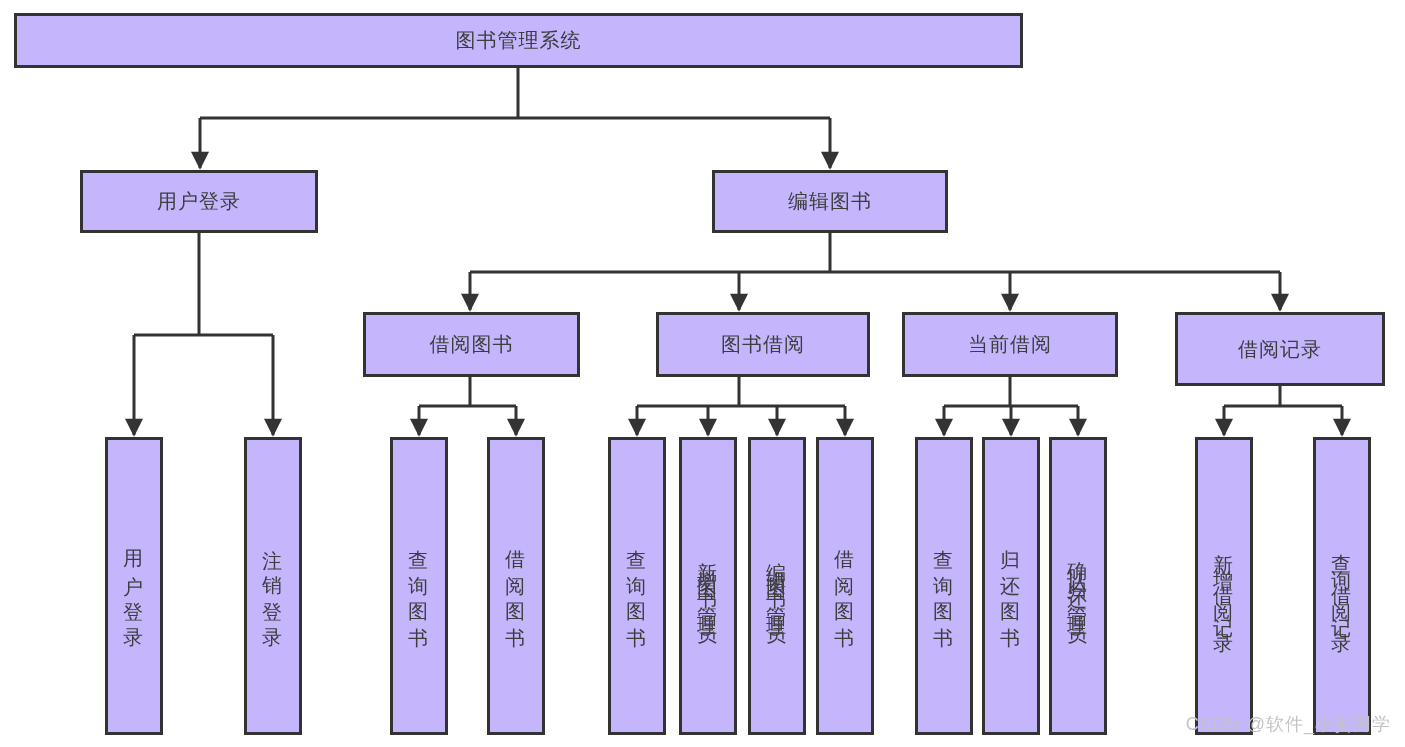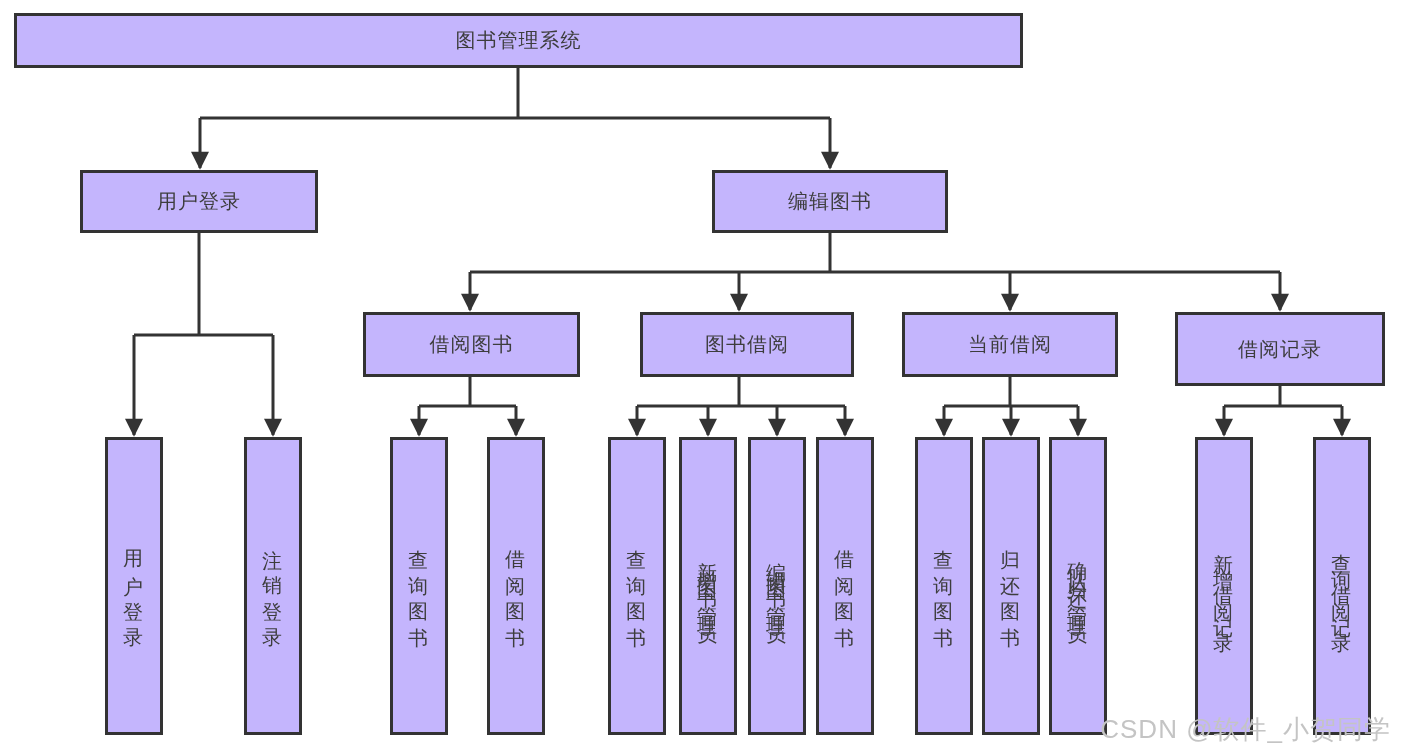--- a/index.html
+++ b/index.html
@@ -45,21 +45,21 @@
     color: #3d3d3d;
   }
   .sp-lg { letter-spacing: 26px; }
   .sp-md { letter-spacing: 16px; }
   .sp-sm { letter-spacing: 9px; }
   .watermark {
     position: absolute;
     right: 14px;
     top: 712px;
     z-index: 5;
-    font-size: 26px;
+    font-size: 18px;
     color: #c4c4c4;
     letter-spacing: 1px;
     white-space: nowrap;
   }
 </style>
 </head>
 <body>
 
 <div class="stage">
 
@@ -117,21 +117,21 @@
       <path d="M1342 406 V435" marker-end="url(#arw)"></path>
     </g>
   </svg>
 
   <div class="box" style="left:14px; top:13px; width:1009px; height:55px;">图书管理系统</div>
 
   <div class="box" style="left:80px; top:170px; width:238px; height:63px;">用户登录</div>
   <div class="box" style="left:712px; top:170px; width:236px; height:63px;">编辑图书</div>
 
   <div class="box" style="left:363px; top:312px; width:217px; height:65px;">借阅图书</div>
-  <div class="box" style="left:640px; top:312px; width:214px; height:65px;">图书借阅</div>
+  <div class="box" style="left:656px; top:312px; width:214px; height:65px;">图书借阅</div>
   <div class="box" style="left:902px; top:312px; width:216px; height:65px;">当前借阅</div>
   <div class="box" style="left:1175px; top:312px; width:210px; height:74px;">借阅记录</div>
 
   <div class="box leaf" style="left:105px;">
     <span class="vtext sp-lg">用户登录</span>
   </div>
   <div class="box leaf" style="left:244px;">
     <span class="vtext sp-lg">注销登录</span>
   </div>
 

